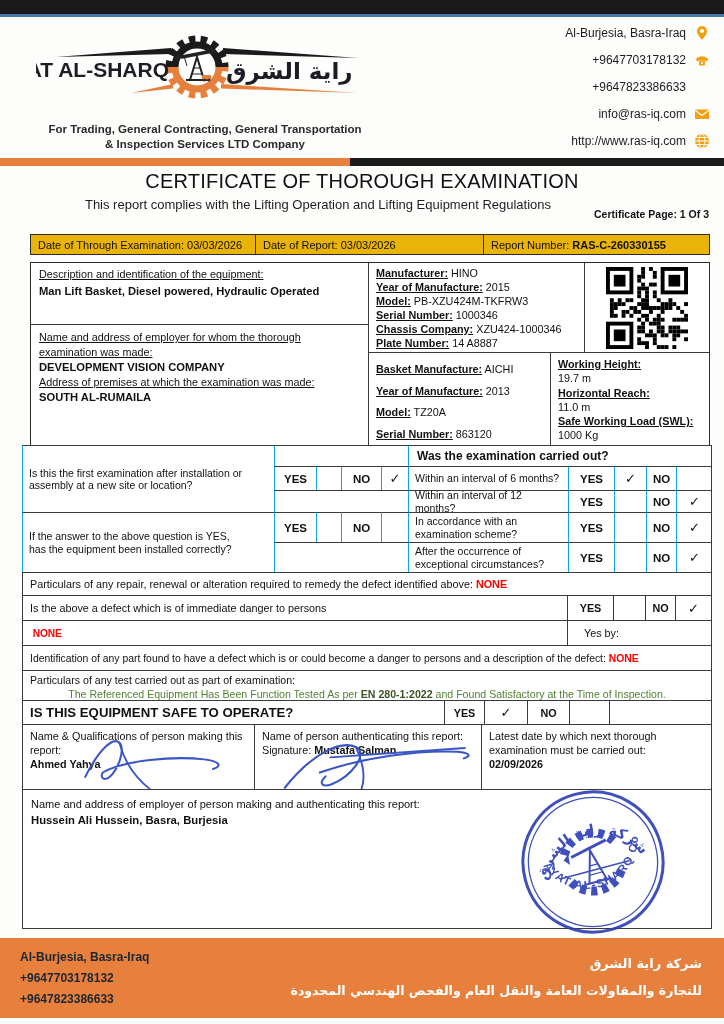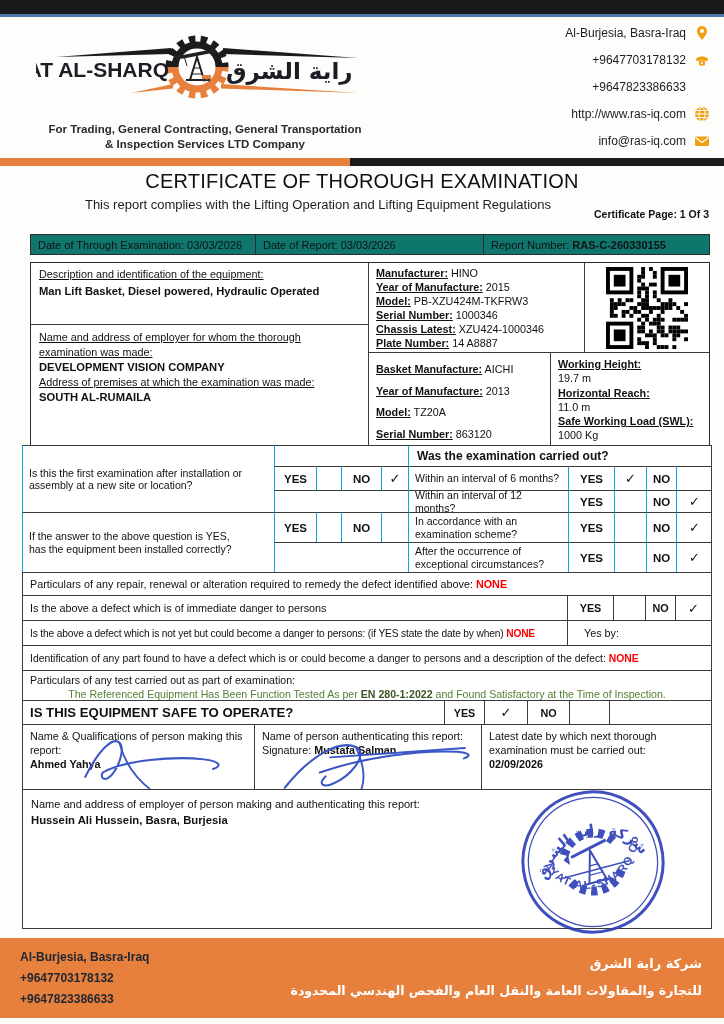--- a/index.html
+++ b/index.html
@@ -19,21 +19,21 @@
   
   .separator { position:absolute; top:158px; left:0; width:724px; height:8px; display:flex; }
   .sep-orange { width:350px; height:8px; background:#e8803d; }
   .sep-dark { flex:1; height:8px; background:#1b1b1b; }
 
   .title { position:absolute; top:170px; left:0; width:724px; text-align:center; font-size:20px; font-weight:normal; color:#111; letter-spacing:0.2px; }
   .subtitle { position:absolute; top:197px; left:0; width:636px; text-align:center; font-size:13px; color:#1e1e1e; }
   .cert-page { position:absolute; top:208px; right:15px; font-size:10.5px; font-weight:bold; color:#111; }
 
   
-  .date-table { position:absolute; top:234px; left:30px; width:680px; height:21px; display:flex; border:1.5px solid #2c2c2c; font-size:11px; color:#111; background:#0f766e; }
+  .date-table { position:absolute; top:234px; left:30px; width:680px; height:21px; display:flex; border:1.5px solid #2c2c2c; font-size:11px; color:#111; background:#eab308; }
   .date-cell { display:flex; align-items:center; padding-left:7px; border-right:1.4px solid #2c2c2c; white-space:nowrap; }
   .date-cell:last-child { border-right:none; }
   .dc1 { width:225px; } .dc2 { width:228px; } .dc3 { flex:1; }
   .bold { font-weight:bold; }
 
   
   .equip { position:absolute; top:262px; left:30px; width:680px; height:211px; display:flex; border:1.5px solid #2c2c2c; background:#fff; font-size:10.8px; color:#111; }
   .eq-left { width:338px; border-right:1px solid #3a3a3a; display:flex; flex-direction:column; }
   .eq-l1 { height:62px; border-bottom:1px solid #3a3a3a; padding:5px 8px; }
   .eq-l2 { flex:1; padding:5px 8px; line-height:15px; }
@@ -147,32 +147,32 @@
           <path d="M1.5 7 Q8 1.5 14.5 7 L12.5 9.6 Q8 6.8 3.5 9.6 Z" fill="#f2a011"></path>
           <rect x="5" y="8.5" width="6" height="5" rx="1.2" fill="#f2a011"></rect>
           <circle cx="8" cy="11" r="1.1" fill="#fff"></circle>
         </svg>
     </div>
     <div class="contact-row">
       <span>+9647823386633</span>
       <span class="contact-icon"></span>
     </div>
     <div class="contact-row">
+      <span>info@ras-iq.com</span>
+      <svg class="contact-icon" viewBox="0 0 16 16">
+          <rect x="1" y="3.5" width="14" height="9.5" rx="1.2" fill="#f2a011"></rect>
+          <path d="M1.5 4.5 L8 9.5 L14.5 4.5" fill="none" stroke="#fff" stroke-width="1.2"></path>
+        </svg>
+    </div>
+    <div class="contact-row">
       <span>http://www.ras-iq.com</span>
       <svg class="contact-icon" viewBox="0 0 16 16">
           <circle cx="8" cy="8" r="7" fill="#f2a011"></circle>
           <ellipse cx="8" cy="8" rx="3" ry="7" fill="none" stroke="#fff" stroke-width="1"></ellipse>
           <path d="M1 8 H15 M2.2 4.5 H13.8 M2.2 11.5 H13.8" stroke="#fff" stroke-width="1" fill="none"></path>
-        </svg>
-    </div>
-    <div class="contact-row">
-      <span>info@ras-iq.com</span>
-      <svg class="contact-icon" viewBox="0 0 16 16">
-          <rect x="1" y="3.5" width="14" height="9.5" rx="1.2" fill="#f2a011"></rect>
-          <path d="M1.5 4.5 L8 9.5 L14.5 4.5" fill="none" stroke="#fff" stroke-width="1.2"></path>
         </svg>
     </div>
   </div>
 
   <div class="separator">
     <div class="sep-orange"></div>
     <div class="sep-dark"></div>
   </div>
 
   <div class="title">CERTIFICATE OF THOROUGH EXAMINATION</div>
@@ -204,21 +204,21 @@
         <div class="eq-val">SOUTH AL-RUMAILA</div>
       </div>
     </div>
     <div class="eq-right">
       <div class="eq-r1">
         <div class="veh-list">
           <div><span class="lbl">Manufacturer:</span> <span>HINO</span></div>
           <div><span class="lbl">Year of Manufacture:</span> <span>2015</span></div>
           <div><span class="lbl">Model:</span> <span>PB-XZU424M-TKFRW3</span></div>
           <div><span class="lbl">Serial Number:</span> <span>1000346</span></div>
-          <div><span class="lbl">Chassis Latest:</span> <span>XZU424-1000346</span></div>
+          <div><span class="lbl">Chassis Company:</span> <span>XZU424-1000346</span></div>
           <div><span class="lbl">Plate Number:</span> <span>14 A8887</span></div>
         </div>
         <div class="qr-cell">
           <svg id="qr" width="82" height="82" viewBox="0 0 21 21">
               <rect x="0" y="0" width="21" height="21" fill="#fff"></rect>
               <rect x="0" y="0" width="7" height="7" fill="#000"></rect>
               <rect x="1" y="1" width="5" height="5" fill="#fff"></rect>
               <rect x="2" y="2" width="3" height="3" fill="#000"></rect>
               <rect x="14" y="0" width="7" height="7" fill="#000"></rect>
               <rect x="15" y="1" width="5" height="5" fill="#fff"></rect>
@@ -420,21 +420,21 @@
     <div class="xrow h26">
       <div class="xr-pad flex1">Is the above a defect which is of immediate danger to persons</div>
       <div class="xcell bold" style="width:46px">YES</div>
       <div class="xcell" style="width:32px"></div>
       <div class="xcell bold" style="width:30px">NO</div>
       <div class="xcell chk" style="width:36px">✓</div>
     </div>
 
     <div class="xrow h26">
       <div class="xr-pad flex1 nowrap" style="font-size:10.2px;letter-spacing:-0.15px">
-        <span>Is the above a defect which is not yet but could become a danger to persons: (if YES state the date by when)</span>&nbsp;<span class="red">NONE</span>
+        &nbsp;<span class="red">NONE</span>
       </div>
       <div class="xcell" style="width:144px;justify-content:flex-start;padding-left:16px">Yes by:</div>
     </div>
 
     <div class="xrow h26">
       <div class="xr-pad nowrap" style="font-size:10.4px">
         <span>Identification of any part found to have a defect which is or could become a danger to persons and a description of the defect:</span>&nbsp;<span class="red">NONE</span>
       </div>
     </div>
 

